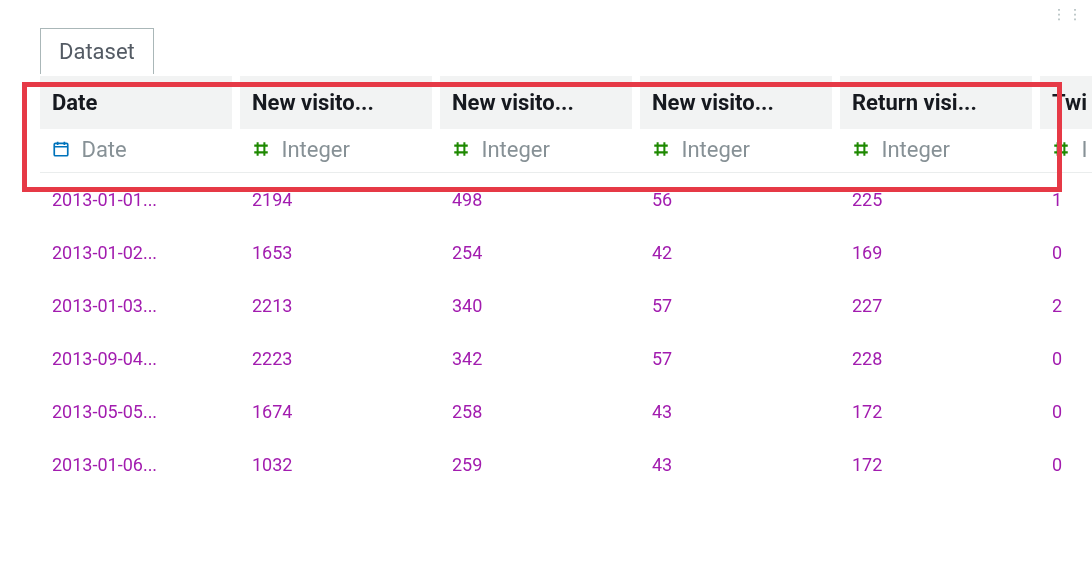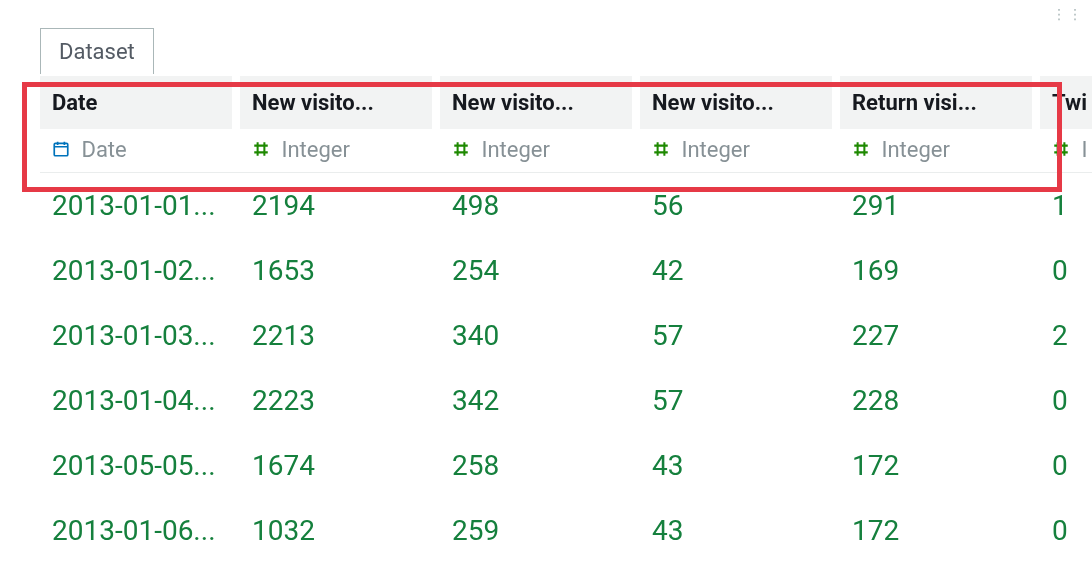--- a/index.html
+++ b/index.html
@@ -86,22 +86,22 @@
     color: #1e8900;
   }
   .type-icon.date-ic {
     color: #0073bb;
   }
   .type-label {
     vertical-align: middle;
     color: #879196;
   }
   tbody.data-rows td {
-    color: #15803d;
-    font-size: 28px;
+    color: #a21caf;
+    font-size: 18px;
     padding: 16px 12px;
     white-space: nowrap;
     overflow: hidden;
   }
   .col0 { width: 200px; }
   .col1 { width: 200px; }
   .col2 { width: 200px; }
   .col3 { width: 200px; }
   .col4 { width: 200px; }
   .col5 { width: 100px; }
@@ -196,41 +196,41 @@
             <span class="type-label">I</span>
           </td>
         </tr>
       </thead>
       <tbody class="data-rows">
         <tr>
           <td>2013-01-01...</td>
           <td>2194</td>
           <td>498</td>
           <td>56</td>
-          <td>291</td>
+          <td>225</td>
           <td>1</td>
         </tr>
         <tr>
           <td>2013-01-02...</td>
           <td>1653</td>
           <td>254</td>
           <td>42</td>
           <td>169</td>
           <td>0</td>
         </tr>
         <tr>
           <td>2013-01-03...</td>
           <td>2213</td>
           <td>340</td>
           <td>57</td>
           <td>227</td>
           <td>2</td>
         </tr>
         <tr>
-          <td>2013-01-04...</td>
+          <td>2013-09-04...</td>
           <td>2223</td>
           <td>342</td>
           <td>57</td>
           <td>228</td>
           <td>0</td>
         </tr>
         <tr>
           <td>2013-05-05...</td>
           <td>1674</td>
           <td>258</td>

